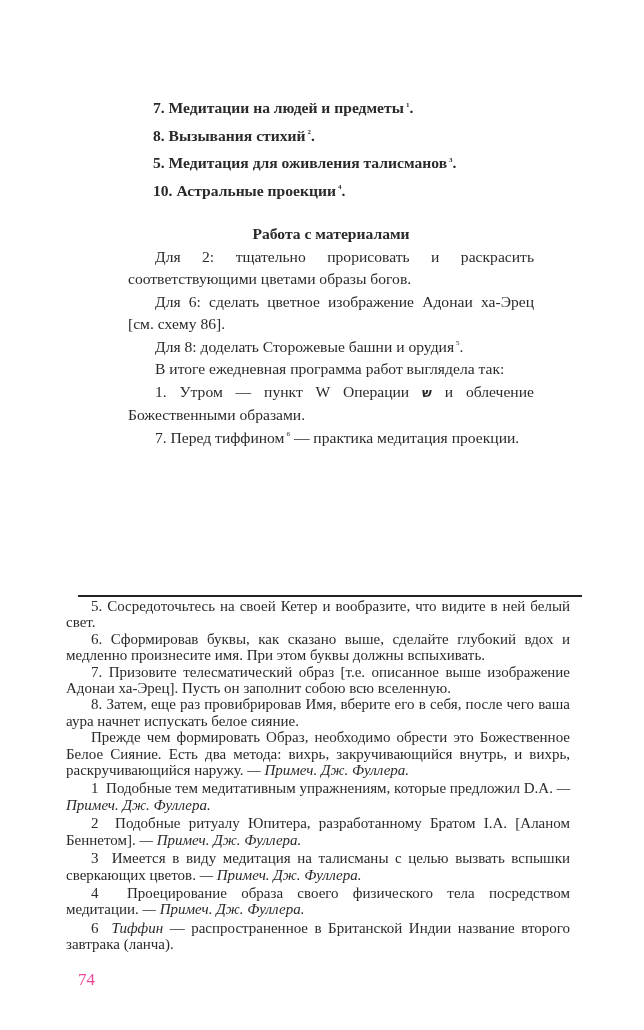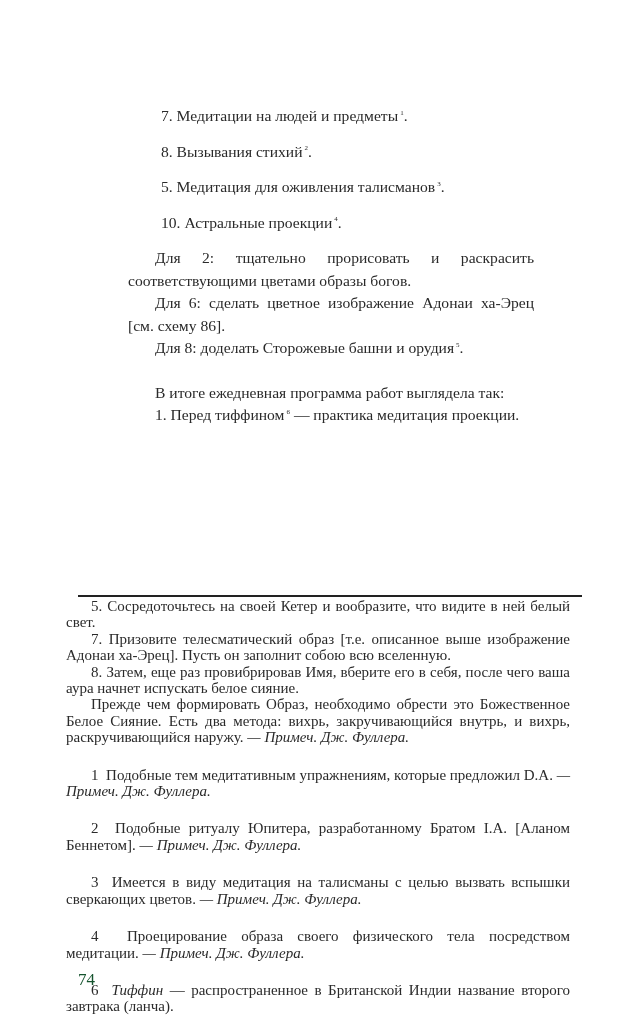--- a/index.html
+++ b/index.html
@@ -1,52 +1,55 @@
 <!DOCTYPE html>
 <html><head>
 <meta charset="utf-8">
 <style>
   html, body { margin: 0; padding: 0; background: #ffffff; }
   body { width: 644px; height: 1030px; position: relative; overflow: hidden;
          font-family: "Liberation Serif", "DejaVu Serif", serif; color: #2a2a2a; }
   .main { position: absolute; left: 128px; top: 92px; width: 406px; font-size: 15.6px; line-height: 22.5px; }
-  .list-line { padding-left: 20px; margin: 13px; }
+  .list-line { padding-left: 20px; margin: 5px; font-weight: bold; }
   .sup { font-size: 7px; vertical-align: super; line-height: 0; margin-left: 2px; }
   .heading { text-align: center; font-weight: bold; margin: 21px 0 0 0; font-size: 15.6px; }
   .para { text-indent: 27px; margin: 0; text-align: justify; text-align-last: left; }
-  .para.gap { margin-top: 22px; }
+  .para.gap { }
   .shin { font-family: "DejaVu Sans", sans-serif; font-weight: bold; font-size: 13px; }
   .rule { position: absolute; left: 78px; top: 595px; width: 504px; height: 2px; background: #222; }
   .notes { position: absolute; left: 66px; top: 598px; width: 504px; font-size: 15px; line-height: 16.4px; }
   .note { text-indent: 25px; margin: 0; text-align: justify; text-align-last: left; }
-  .note.sp { margin-top: 21px; }
+  .note.sp { margin-top: 2px; }
   .note i { font-style: italic; }
-  .page-number { position: absolute; left: 78px; top: 970px; font-size: 17px; color: #14532d; }
+  .page-number { position: absolute; left: 78px; top: 970px; font-size: 17px; color: #ec4899; }
 </style>
 </head>
 <body>
 
 <div class="main">
   <p class="list-line"><span>7. Медитации на людей и предметы</span><span class="sup">1</span><span>.</span></p>
   <p class="list-line"><span>8. Вызывания стихий</span><span class="sup">2</span><span>.</span></p>
   <p class="list-line"><span>5. Медитация для оживления талисманов</span><span class="sup">3</span><span>.</span></p>
   <p class="list-line"><span>10. Астральные проекции</span><span class="sup">4</span><span>.</span></p>
 
+  <h2 class="heading">Работа с материалами</h2>
   <p class="para">Для 2: тщательно прорисовать и раскрасить соответствующими цветами образы богов.</p>
   <p class="para">Для 6: сделать цветное изображение Адонаи ха-Эрец [см. схему 86].</p>
   <p class="para"><span>Для 8: доделать Сторожевые башни и орудия</span><span class="sup">5</span><span>.</span></p>
 
   <p class="para gap">В итоге ежедневная программа работ выглядела так:</p>
-  <p class="para"><span>1. Перед тиффином</span><span class="sup">6</span> <span>— практика медитация проекции.</span></p>
+  <p class="para"><span>1. Утром — пункт W Операции</span> <span class="shin">ש</span> <span>и облечение Божественными образами.</span></p>
+  <p class="para"><span>7. Перед тиффином</span><span class="sup">6</span> <span>— практика медитация проекции.</span></p>
 </div>
 
 <div class="rule"></div>
 
 <div class="notes">
   <p class="note">5. Сосредоточьтесь на своей Кетер и вообразите, что видите в ней белый свет.</p>
+  <p class="note">6. Сформировав буквы, как сказано выше, сделайте глубокий вдох и медленно произнесите имя. При этом буквы должны вспыхивать.</p>
   <p class="note">7. Призовите телесматический образ [т.е. описанное выше изображение Адонаи ха-Эрец]. Пусть он заполнит собою всю вселенную.</p>
   <p class="note">8. Затем, еще раз провибрировав Имя, вберите его в себя, после чего ваша аура начнет испускать белое сияние.</p>
   <p class="note"><span>Прежде чем формировать Образ, необходимо обрести это Божественное Белое Сияние. Есть два метода: вихрь, закручивающийся внутрь, и вихрь, раскручивающийся наружу.</span> <i>— Примеч. Дж. Фуллера.</i></p>
 
   <p class="note sp"><span>1</span>&nbsp;&nbsp;<span>Подобные тем медитативным упражнениям, которые предложил D.A.</span> <i>— Примеч. Дж. Фуллера.</i></p>
   <p class="note sp"><span>2</span>&nbsp;&nbsp;<span>Подобные ритуалу Юпитера, разработанному Братом I.A. [Аланом Беннетом].</span> <i>— Примеч. Дж. Фуллера.</i></p>
   <p class="note sp"><span>3</span>&nbsp;&nbsp;<span>Имеется в виду медитация на талисманы с целью вызвать вспышки сверкающих цветов.</span> <i>— Примеч. Дж. Фуллера.</i></p>
   <p class="note sp"><span>4</span>&nbsp;&nbsp;<span>Проецирование образа своего физического тела посредством медитации.</span> <i>— Примеч. Дж. Фуллера.</i></p>
   <p class="note sp"><span>6</span>&nbsp;&nbsp;<i>Тиффин</i> <span>— распространенное в Британской Индии название второго завтрака (ланча).</span></p>
 </div>

